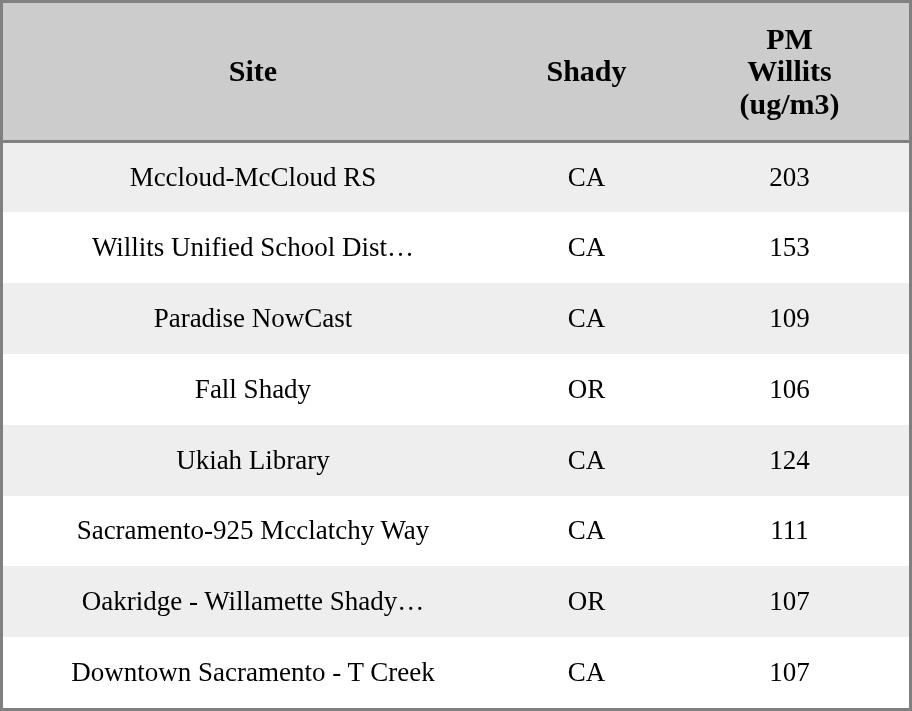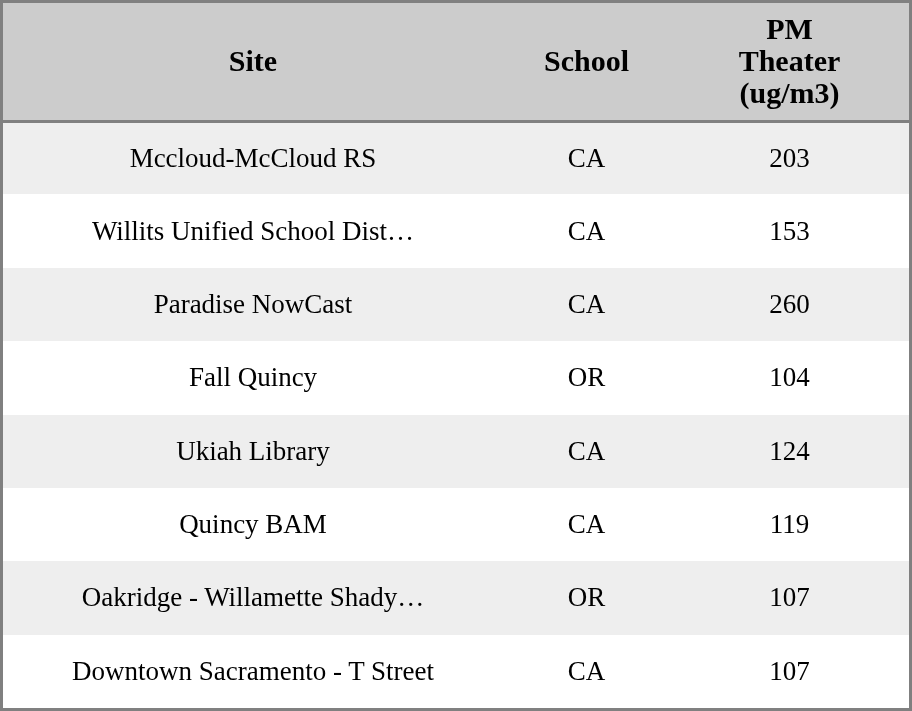--- a/index.html
+++ b/index.html
@@ -28,21 +28,21 @@
   }
   thead tr.header-row {
     background: #cccccc;
   }
   thead th {
     font-weight: bold;
     font-size: 30px;
     color: #000000;
     text-align: center;
     vertical-align: middle;
-    padding: 6px 4px;
+    padding: 20px 4px;
     border-bottom: 3px solid #808080;
     line-height: 1.08;
     height: 118px;
     box-sizing: border-box;
   }
   th.col-site { width: 500px; text-align: center; }
   th.col-state { width: 167px; }
   th.col-value { width: 239px; }
   tbody td {
     font-size: 27px;
@@ -63,65 +63,65 @@
 <body>
 
 <div class="table-frame">
   <table class="data-table">
     <thead>
       <tr class="header-row">
         <th class="col-site">
           <span>Site</span>
         </th>
         <th class="col-state">
-          <span>School</span>
+          <span>Shady</span>
         </th>
         <th class="col-value">
           <span class="hdr-line">PM</span>
-          <span class="hdr-line">Theater</span>
+          <span class="hdr-line">Willits</span>
           <span class="hdr-line">(ug/m3)</span>
         </th>
       </tr>
     </thead>
     <tbody>
       <tr class="row-odd">
         <td>Mccloud-McCloud RS</td>
         <td>CA</td>
         <td>203</td>
       </tr>
       <tr class="row-even">
         <td>Willits Unified School Dist…</td>
         <td>CA</td>
         <td>153</td>
       </tr>
       <tr class="row-odd">
         <td>Paradise NowCast</td>
         <td>CA</td>
-        <td>260</td>
+        <td>109</td>
       </tr>
       <tr class="row-even">
-        <td>Fall Quincy</td>
+        <td>Fall Shady</td>
         <td>OR</td>
-        <td>104</td>
+        <td>106</td>
       </tr>
       <tr class="row-odd">
         <td>Ukiah Library</td>
         <td>CA</td>
         <td>124</td>
       </tr>
       <tr class="row-even">
-        <td>Quincy BAM</td>
+        <td>Sacramento-925 Mcclatchy Way</td>
         <td>CA</td>
-        <td>119</td>
+        <td>111</td>
       </tr>
       <tr class="row-odd">
         <td>Oakridge - Willamette Shady…</td>
         <td>OR</td>
         <td>107</td>
       </tr>
       <tr class="row-even">
-        <td>Downtown Sacramento - T Street</td>
+        <td>Downtown Sacramento - T Creek</td>
         <td>CA</td>
         <td>107</td>
       </tr>
     </tbody>
   </table>
 </div>
 
 </body></html>

